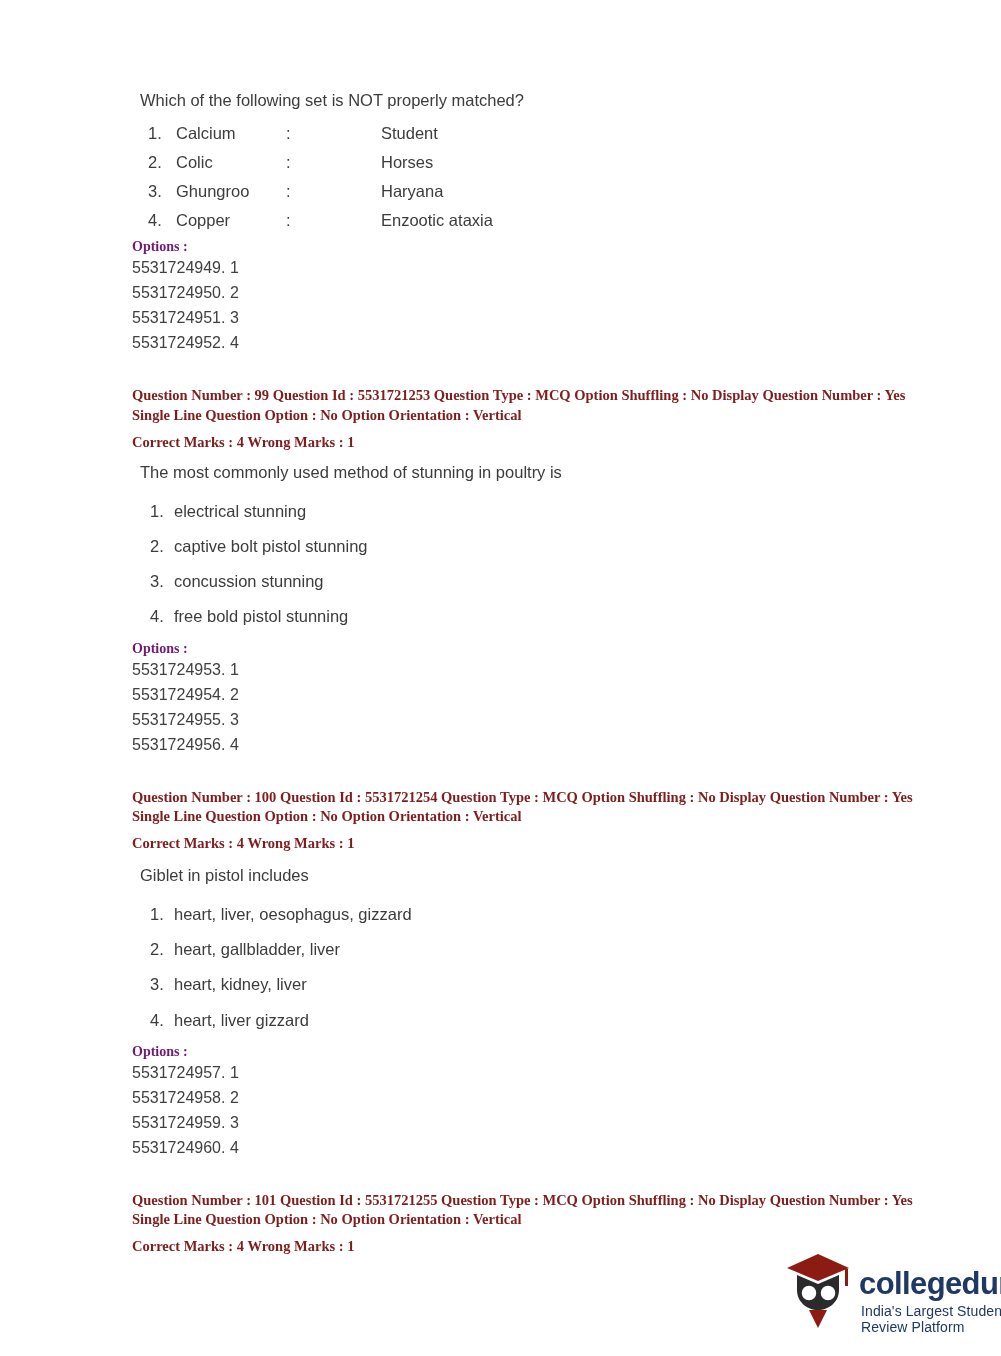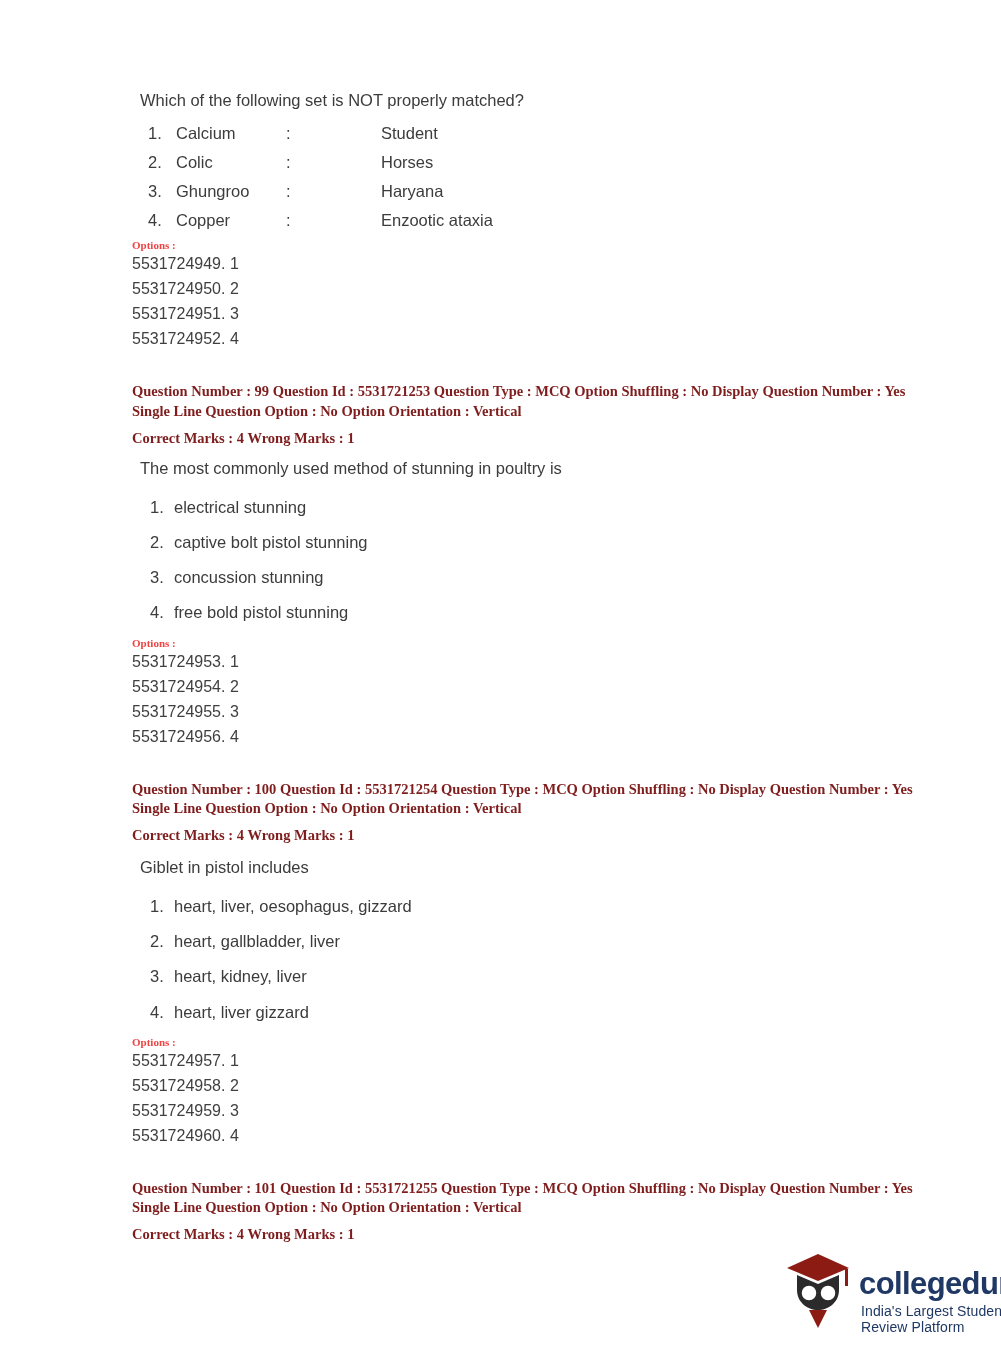--- a/index.html
+++ b/index.html
@@ -68,22 +68,22 @@
   }
   .opt-list li .onum {
     width: 24px;
     flex: 0 0 24px;
   }
 
   
   .options-label {
     font-family: "Liberation Serif", serif;
     font-weight: bold;
-    font-size: 11px;
-    color: #ef4444;
+    font-size: 14px;
+    color: #701a75;
     margin: 2px 0 4px 0;
   }
   .optid {
     font-size: 16px;
     color: #404040;
     margin: 0 0 7px 0;
     font-family: "Liberation Sans", sans-serif;
   }
 
   

